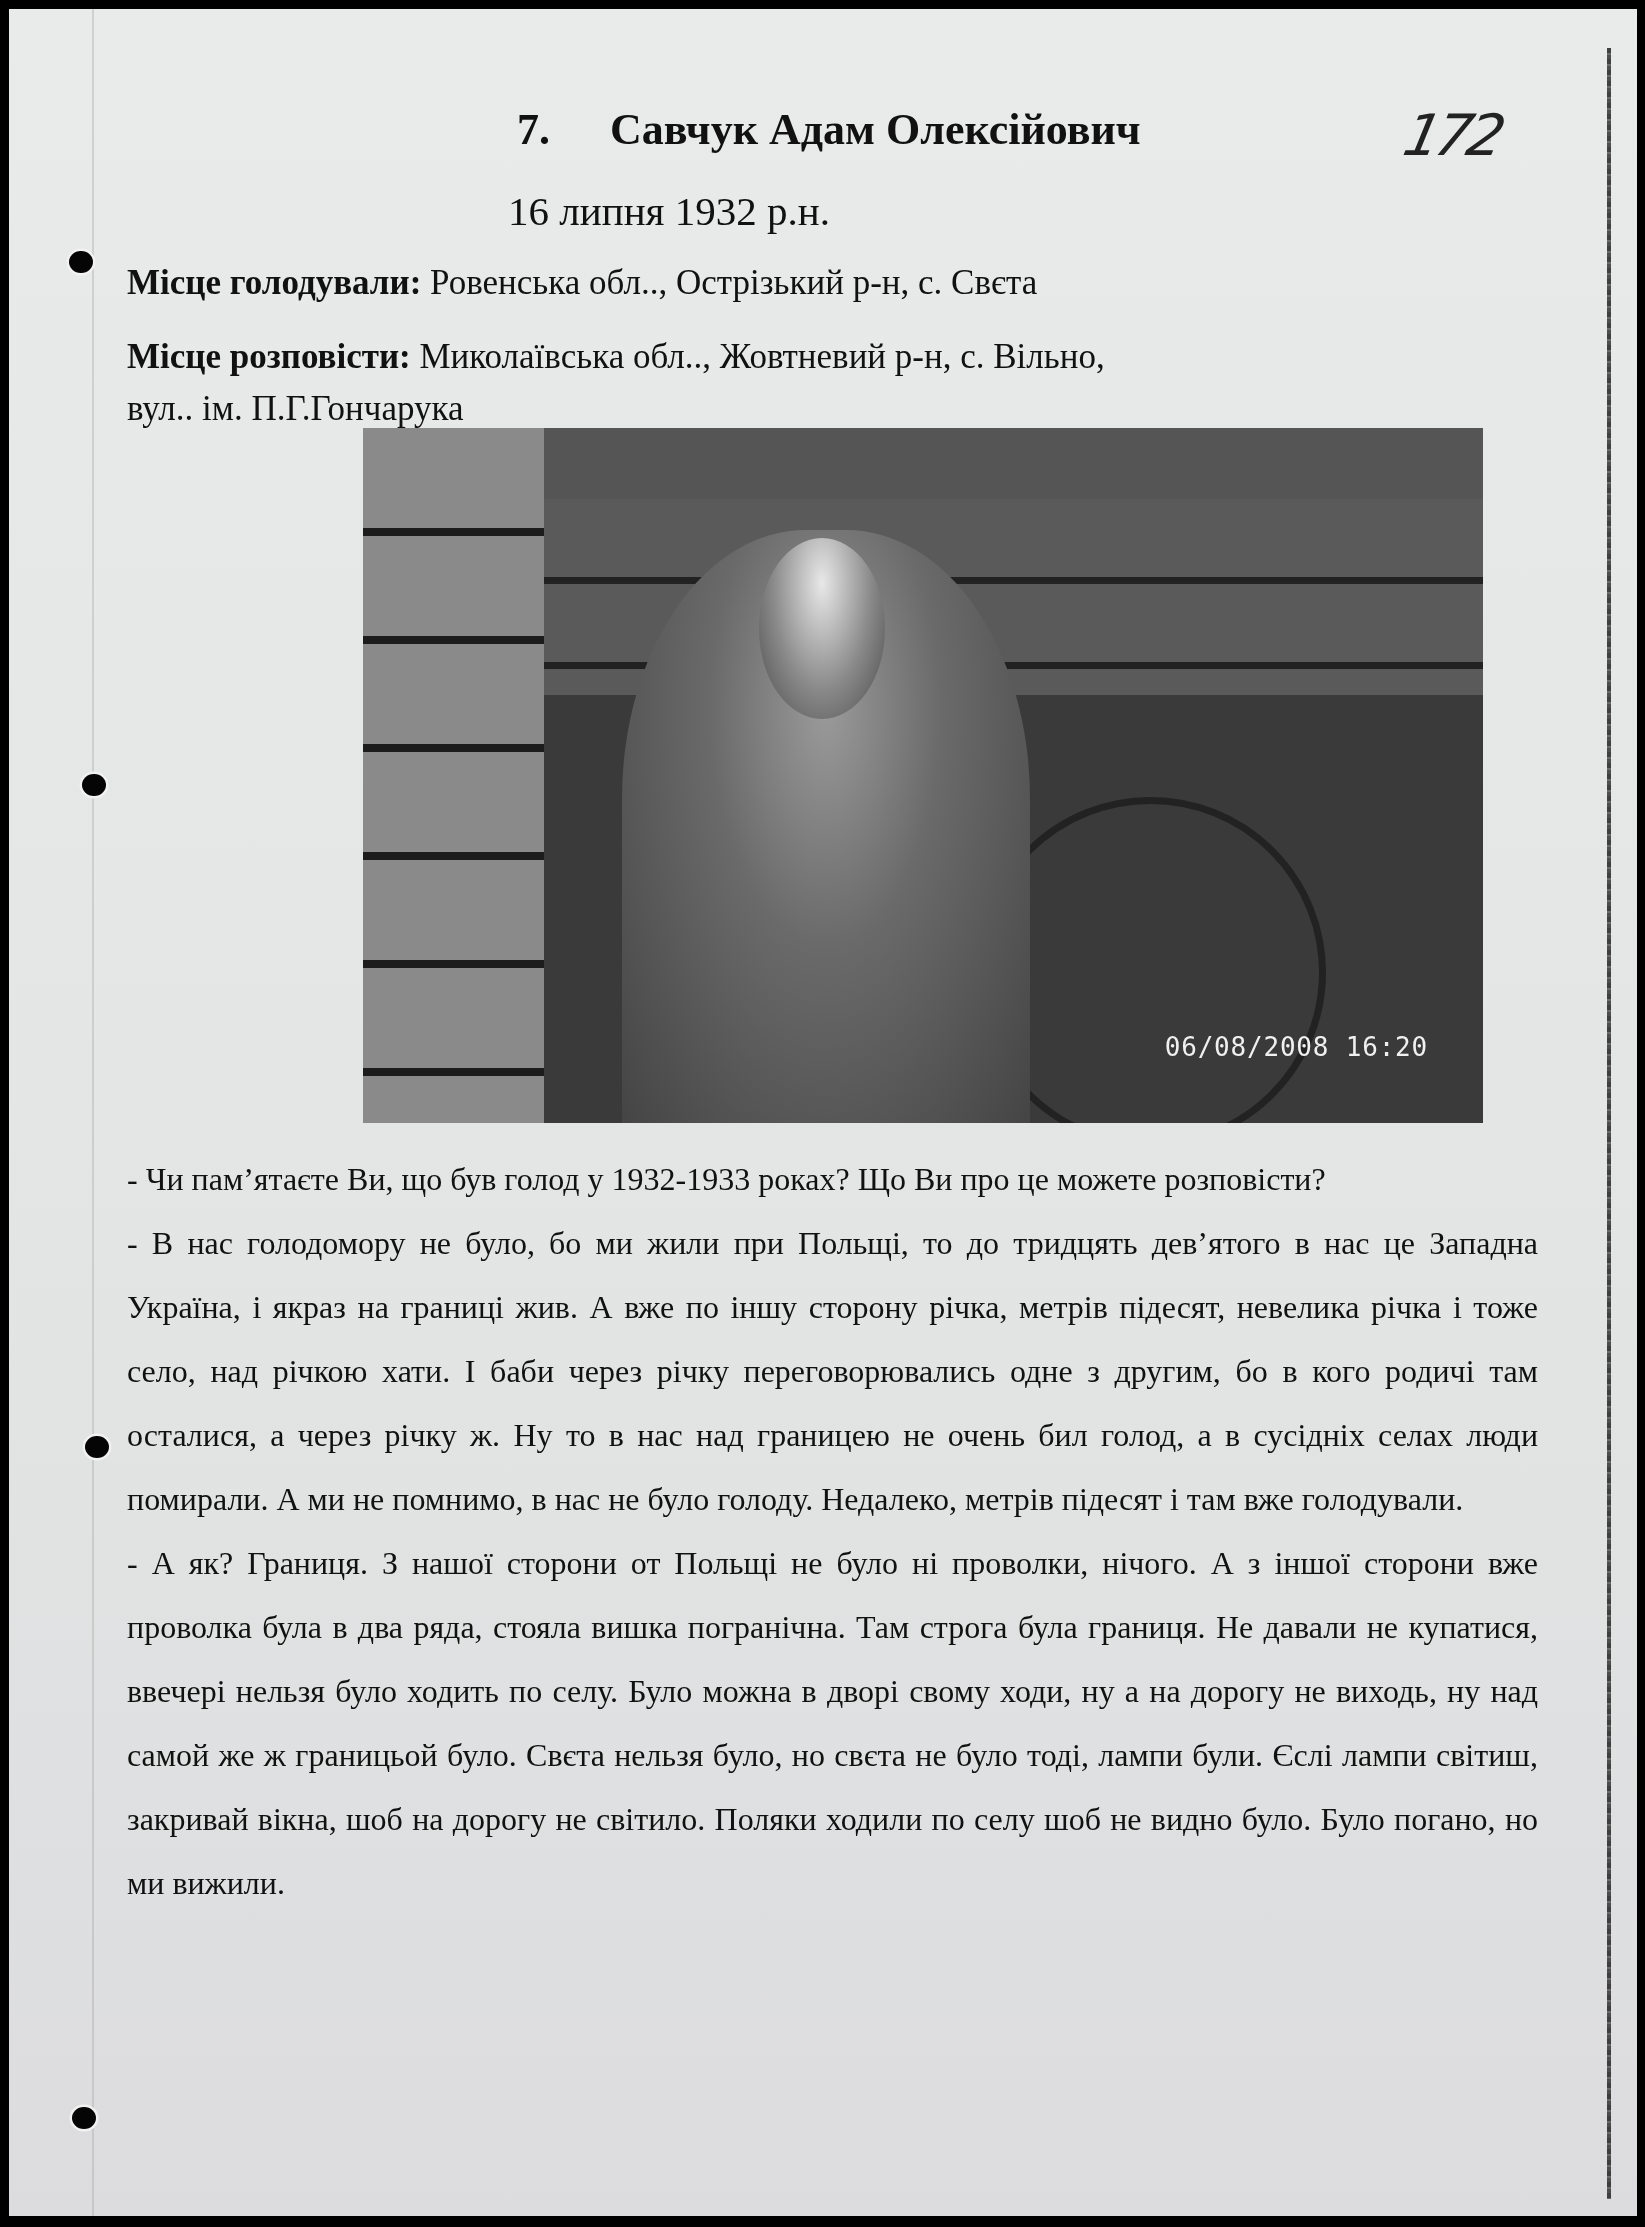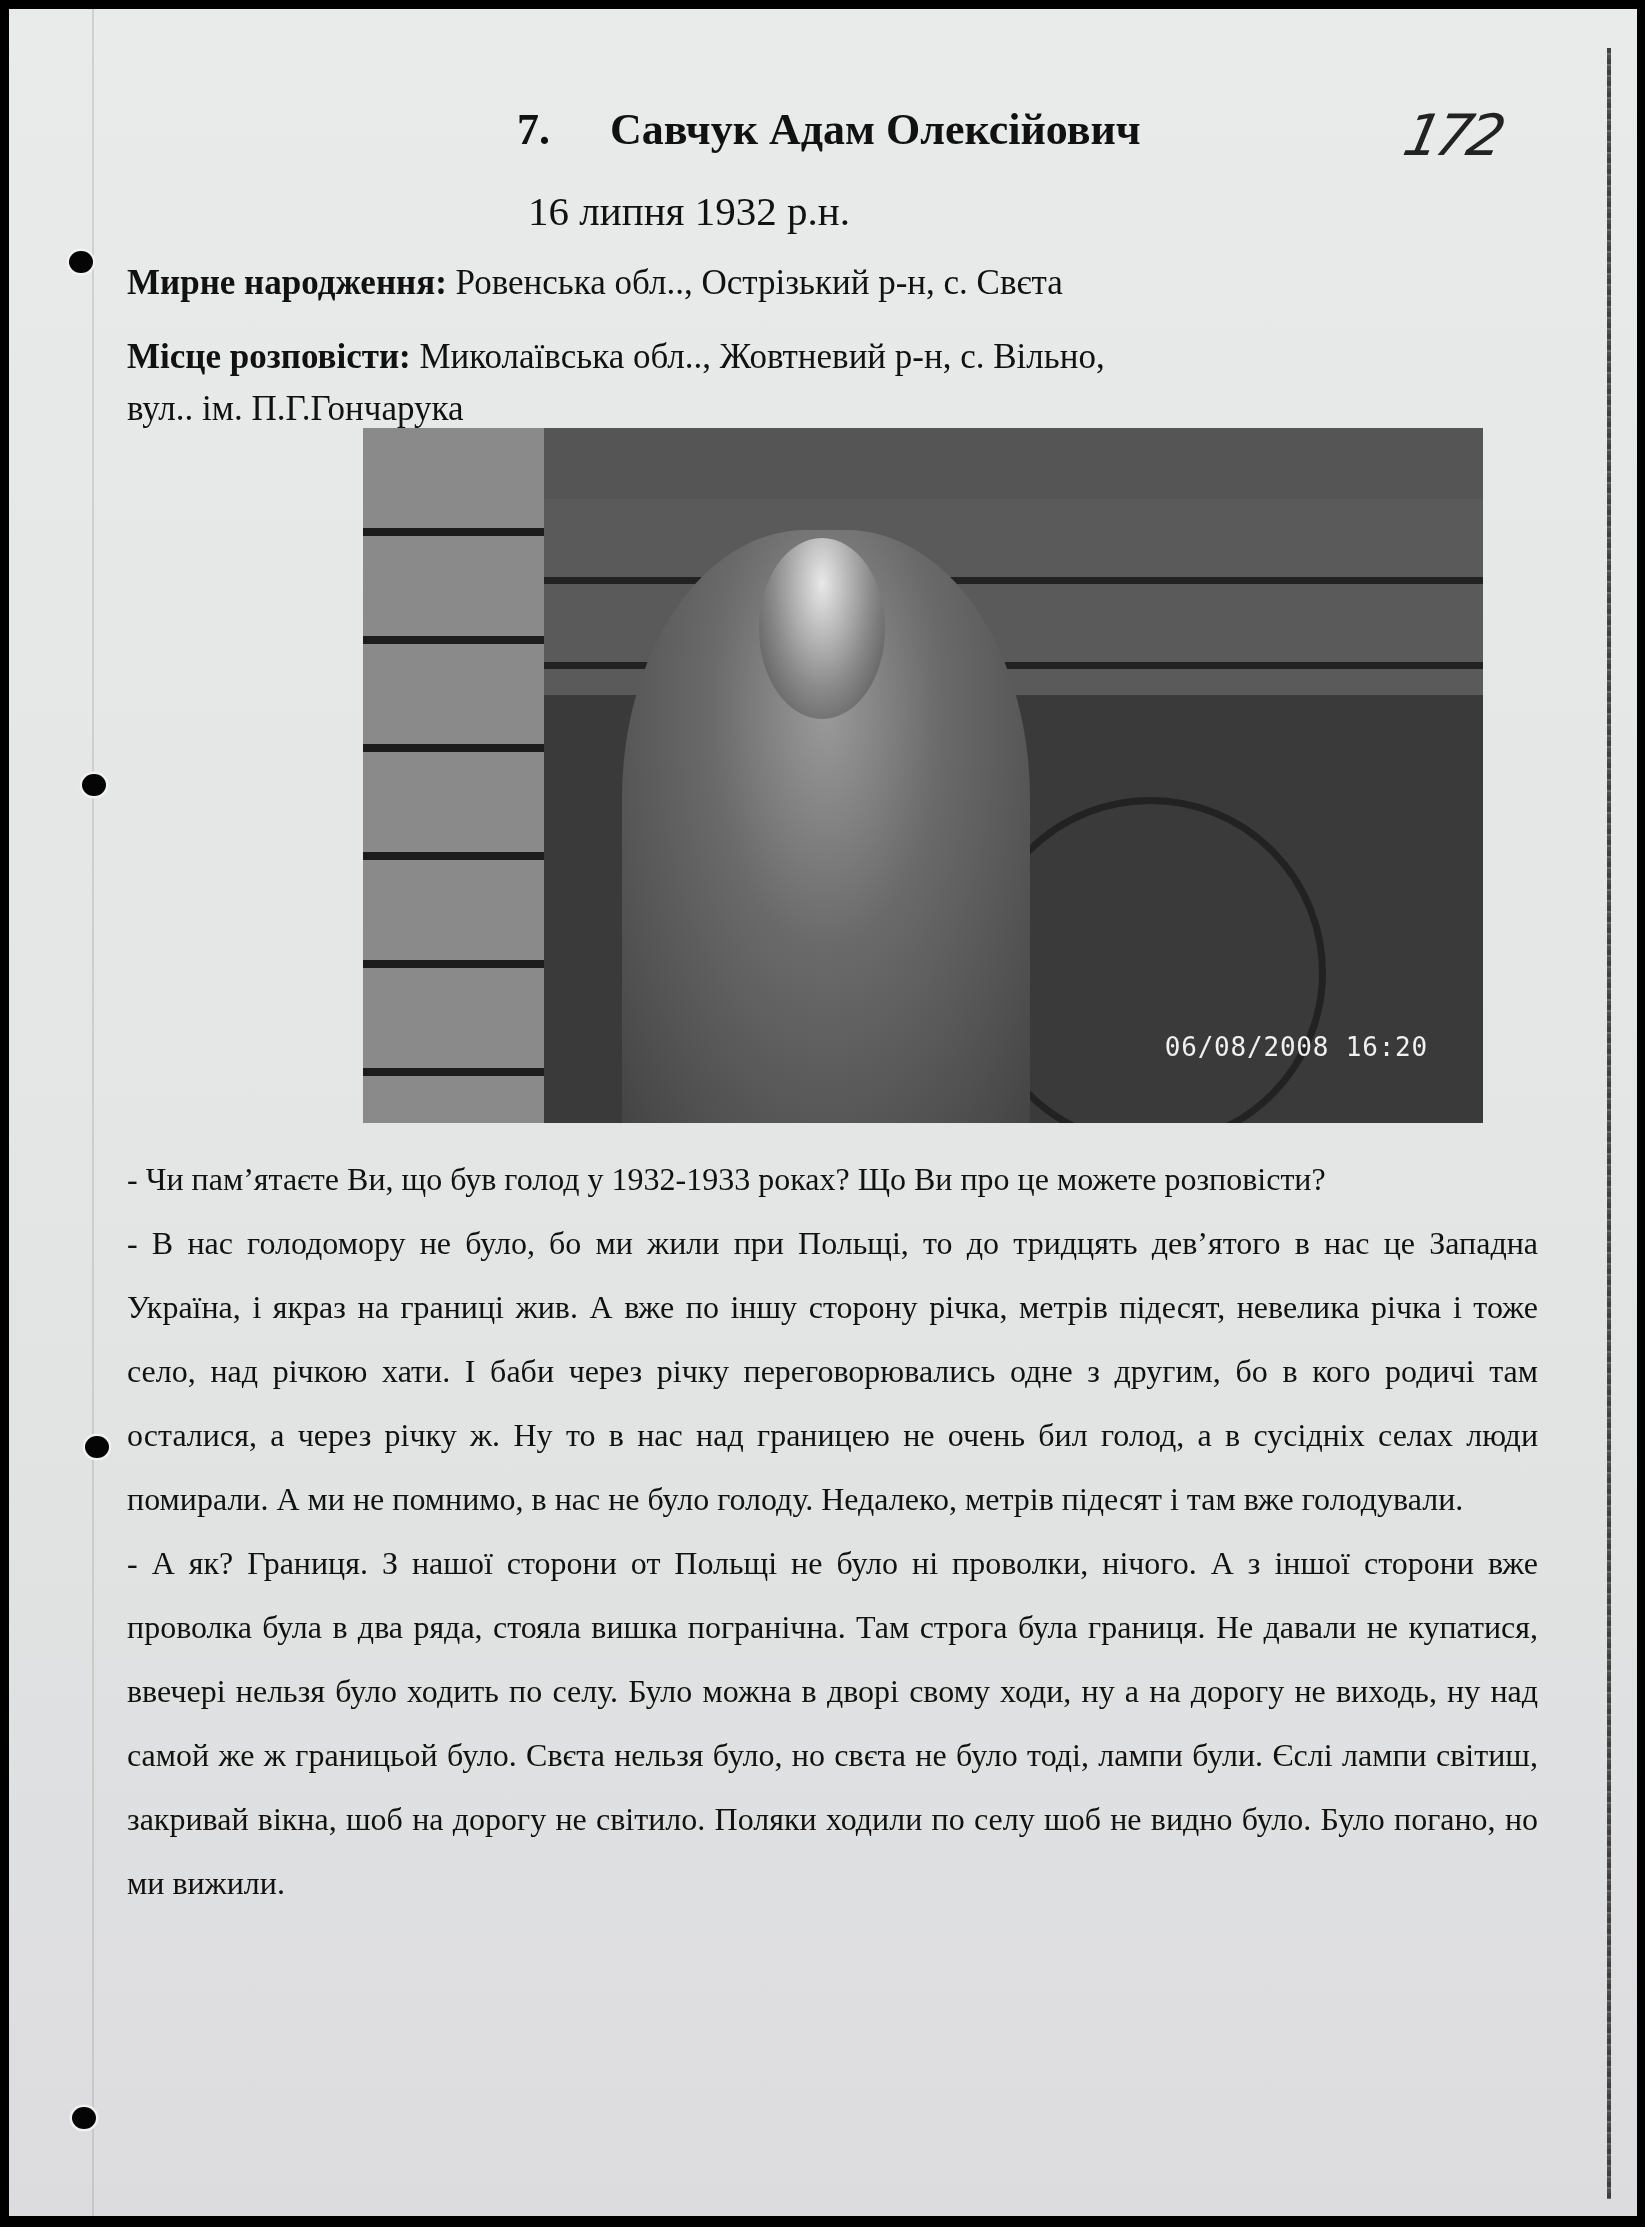--- a/index.html
+++ b/index.html
@@ -8,21 +8,21 @@
   .paper { position:absolute; left:9.4px; top:9.4px; width:1628px; height:2207px;
            background:linear-gradient(180deg,#e9ebea 0%,#e4e6e5 50%,#dcdcde 100%); }
   .crease { position:absolute; left:83px; top:0; width:1.6px; height:100%; background:rgba(160,160,160,0.35); }
   .streak { position:absolute; left:1598px; top:39px; width:3.9px; height:2151px;
             background:repeating-linear-gradient(180deg,#222 0 4.7px,#555 4.7px 7px,#333 7px 11px); opacity:.85; }
   .hole { position:absolute; width:23.5px; height:22px; border-radius:50%; background:#050505;
           box-shadow:0 0 0 2.4px #f2f2f2; }
   .abs { position:absolute; white-space:nowrap; }
   .title { left:487px; top:104px; font-size:44px; font-weight:bold;margin-left:30px; }
   .title .num { display:inline-block; width:93px; }
-  .date { left:0; width:1338px; text-align:center; top:187px; font-size:41px;margin-left:20px; }
+  .date { left:0; width:1338px; text-align:center; top:187px; font-size:41px; }
   .page-no { left:1405px; top:102px; font-size:57px; font-style:italic; font-family:"DejaVu Sans",sans-serif;
              color:#222; font-weight:lighter; transform:skewX(-12deg); letter-spacing:-4.7px; }
   .meta { left:127px; font-size:35px; }
   .meta b { font-weight:bold; }
   .photo { position:absolute; left:363px; top:428px; width:1120px; height:695px; background:#3a3a3a;
            overflow:hidden; }
   .photo .wall { position:absolute; left:0; top:0; width:181px; height:100%;
       background:
         repeating-linear-gradient(180deg, transparent 0 100px, #1c1c1c 100px 108px),
         #8a8a8a; }
@@ -55,21 +55,21 @@
 <div class="hole" style="left:85px;top:1436px;"></div>
 <div class="hole" style="left:72px;top:2107px;"></div>
 
 <div class="abs title">
   <span class="num">7.</span><span>Савчук Адам Олексійович</span>
 </div>
 <div class="abs page-no">172</div>
 <div class="abs date">16 липня 1932 р.н.</div>
 
 <div class="abs meta" style="top:263px;">
-  <b>Мирне народження:</b>
+  <b>Місце голодували:</b>
   <span>Ровенська обл.., Острізький р-н, с. Свєта</span>
 </div>
 <div class="abs meta" style="top:337px;">
   <b>Місце розповісти:</b>
   <span>Миколаївська обл.., Жовтневий р-н, с. Вільно,</span>
 </div>
 <div class="abs meta" style="top:389px;font-family:Liberation Serif, serif;">вул.. ім. П.Г.Гончарука</div>
 
 <div class="photo">
   <div class="top"></div>

